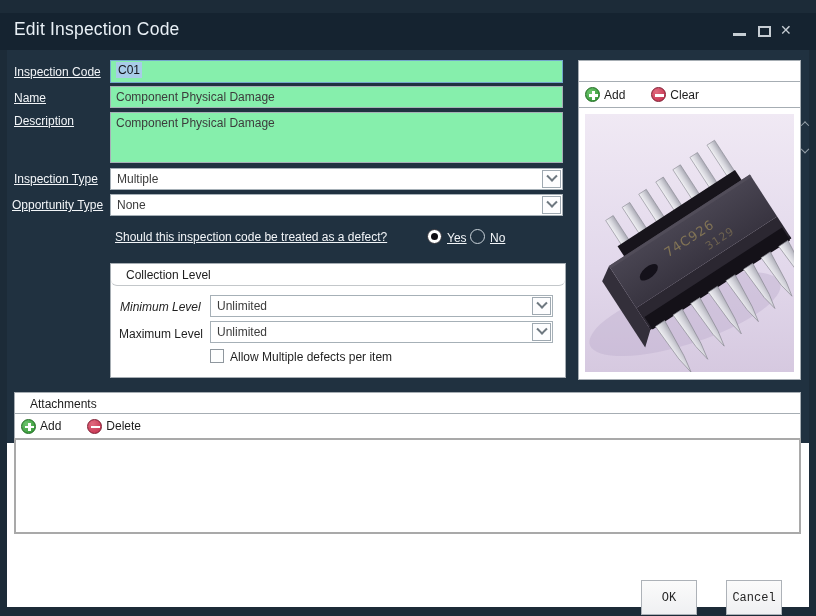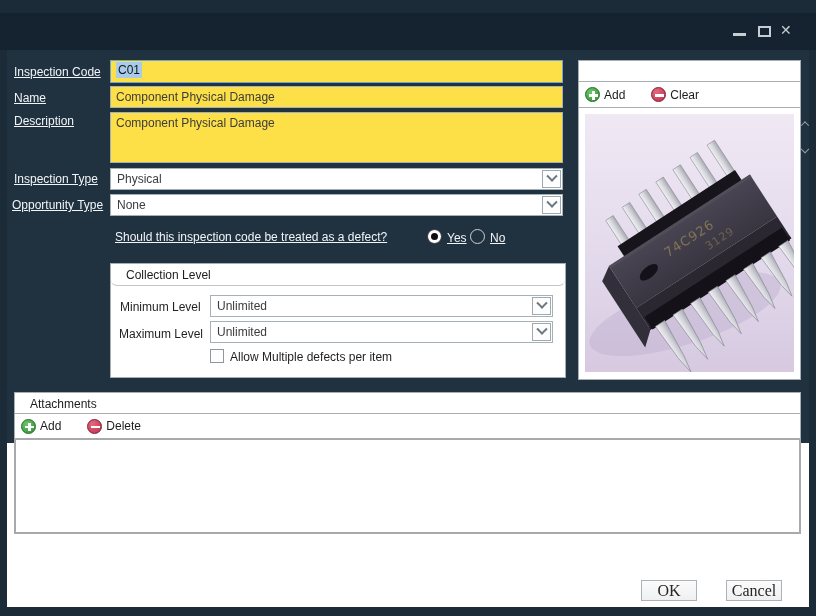--- a/index.html
+++ b/index.html
@@ -15,21 +15,21 @@
   .win-max{ position:absolute; left:758px; top:26px; width:13px; height:11px; border:2px solid #C6CDD3; background:transparent; cursor:pointer; }
   .win-close{ position:absolute; left:780px; top:22px; font-size:14px; color:#C6CDD3; cursor:pointer; }
 
   
   .client{ position:absolute; left:7px; top:50px; width:802px; height:557px; background:#ffffff; }
   .form-bg{ position:absolute; left:7px; top:50px; width:802px; height:393px; background:#203140; }
 
   .lbl{ position:absolute; font-size:12px; color:#F2F5F8;text-decoration:underline; }
   .dlbl{ position:absolute; font-size:12px; color:#1F1F1F; }
 
-  .field{ position:absolute; background:#fde047; border:1px solid #A6B0B7; font-size:12px; color:#3C3C3C; padding:3px 5px; overflow:hidden; white-space:nowrap; }
+  .field{ position:absolute; background:#86efac; border:1px solid #A6B0B7; font-size:12px; color:#3C3C3C; padding:3px 5px; overflow:hidden; white-space:nowrap; }
   .field.focus{ border-color:#72A7CC; }
   .sel-text{ background:#A8CCE8; color:#14141a; padding:1px 2px; }
 
   .combo{ position:absolute; background:#fff; border:1px solid #A6B0B7; font-size:12px; color:#3C3C3C; }
   .combo .val{ position:absolute; left:6px; top:3px; }
   .combo .drop{ position:absolute; right:1px; top:1px; bottom:1px; width:19px; background:#FDFDFE; border:1px solid #9FA9B1; cursor:pointer; display:flex; align-items:center; justify-content:center; }
 
   .chev{ width:8px; height:8px; border-left:2px solid #6E7880; border-top:2px solid #6E7880; }
   .chev.up{ transform:rotate(45deg) translate(1px,1px); }
   .chev.down{ transform:rotate(225deg) translate(2px,2px); }
@@ -50,30 +50,31 @@
 
   .toolbar-btn{ display:inline-flex; align-items:center; gap:4px; font-size:12px; color:#1C1C1C; cursor:pointer; margin-right:26px; }
   .icon-circle{ width:15px; height:15px; border-radius:50%; display:inline-flex; align-items:center; justify-content:center; position:relative; }
   .icon-add{ background:radial-gradient(circle at 35% 30%, #6CC46C, #2E9230); border:1px solid #1F6B21; }
   .icon-add:before{ content:""; position:absolute; left:6px; top:3px; width:2.5px; height:8.5px; background:#fff; }
   .icon-add:after{ content:""; position:absolute; left:3px; top:6px; width:8.5px; height:2.5px; background:#fff; }
   .icon-remove{ background:radial-gradient(circle at 35% 30%, #E06A7E, #C22B49); border:1px solid #7E1C31; }
   .icon-remove:after{ content:""; position:absolute; left:3px; top:6px; width:8.5px; height:2.5px; background:#fff; }
 
   
-  .btn{ position:absolute; height:21px; background:linear-gradient(#FBFBFB,#EFF0F2); border:1px solid #ADB2B8; font-size:16px; color:#262626; display:flex; align-items:center; justify-content:center; cursor:pointer; font-family:Liberation Serif, serif; }
+  .btn{ position:absolute; height:35px; background:linear-gradient(#FBFBFB,#EFF0F2); border:1px solid #ADB2B8; font-size:12px; color:#262626; display:flex; align-items:center; justify-content:center; cursor:pointer; font-family:Liberation Mono, monospace; }
 
   .photo{ position:absolute; left:585px; top:114px; width:209px; height:258px; }
 </style>
 </head>
 <body>
 
 <div class="window">
 
   <div class="titlebar"></div>
+  <div class="title">Edit Inspection Code</div>
   <div class="win-min"></div>
   <div class="win-max"></div>
   <div class="win-close">✕</div>
 
   <div class="client"></div>
   <div class="form-bg"></div>
 
   <div class="lbl" style="left:14px;top:65px;">Inspection Code</div>
   <div class="lbl" style="left:14px;top:91px;">Name</div>
   <div class="lbl" style="left:14px;top:114px;">Description</div>
@@ -90,21 +91,21 @@
     <span>Component Physical Damage</span>
   </div>
   <div class="scroll-arrow" style="top:118px;">
       <div class="chev up small"></div>
     </div>
   <div class="scroll-arrow" style="top:146px;">
       <div class="chev down small"></div>
     </div>
 
   <div class="combo" style="left:110px;top:168px;width:453px;height:22px;">
-    <span class="val">Physical</span>
+    <span class="val">Multiple</span>
     <span class="drop">
         <span class="chev down"></span>
       </span>
   </div>
 
   <div class="combo" style="left:110px;top:194px;width:453px;height:22px;">
     <span class="val">None</span>
     <span class="drop">
         <span class="chev down"></span>
       </span>
@@ -116,21 +117,21 @@
     </div>
   <div class="lbl" style="left:447px;top:231px;">Yes</div>
   <div class="radio empty" style="left:470px;top:229px;"></div>
   <div class="lbl" style="left:490px;top:231px;">No</div>
 
   <div class="panelbox" style="left:110px;top:263px;width:456px;height:115px;">
     <div class="panel-header">
       <span>Collection Level</span>
     </div>
   </div>
-  <div class="dlbl" style="left:120px;top:300px;">Minimum Level</div>
+  <div class="dlbl" style="left:120px;top:300px;font-style:italic;">Minimum Level</div>
   <div class="combo" style="left:210px;top:295px;width:343px;height:22px;">
     <span class="val">Unlimited</span>
     <span class="drop">
         <span class="chev down"></span>
       </span>
   </div>
   <div class="dlbl" style="left:119px;top:327px;">Maximum Level</div>
   <div class="combo" style="left:210px;top:321px;width:343px;height:22px;">
     <span class="val">Unlimited</span>
     <span class="drop">

